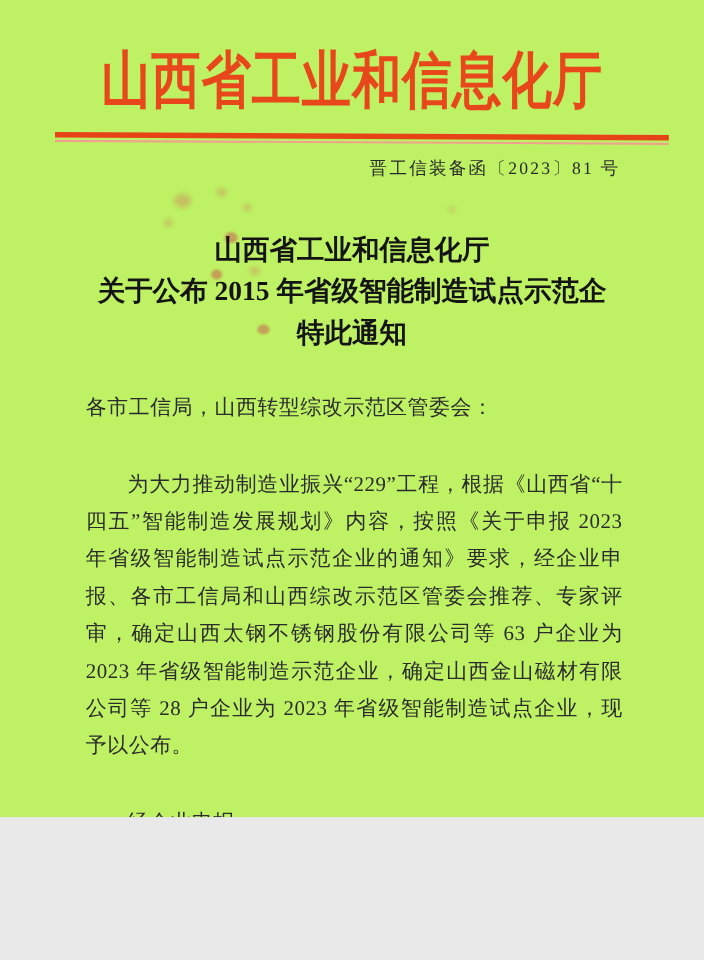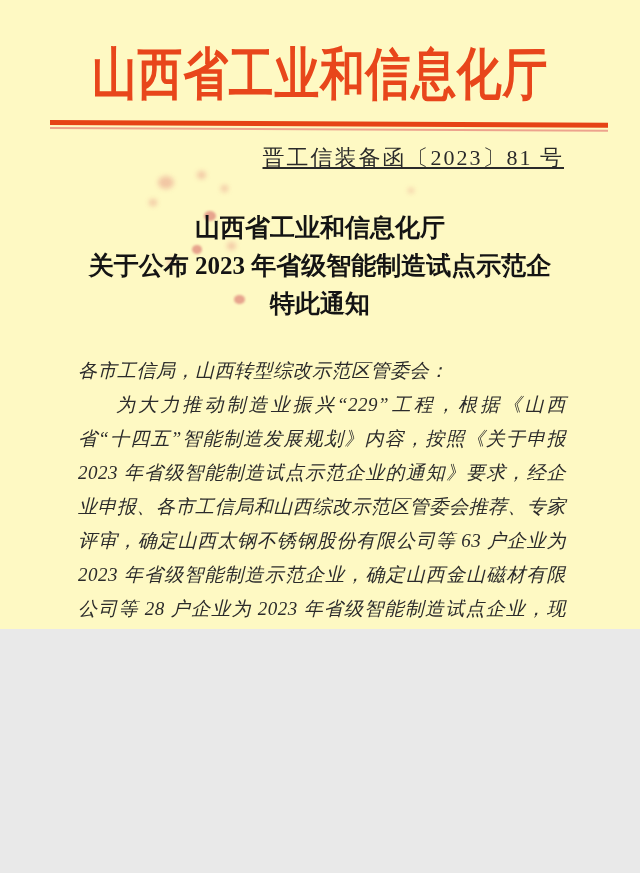--- a/index.html
+++ b/index.html
@@ -1,21 +1,21 @@
 <!DOCTYPE html>
 <html><head>
 <meta charset="utf-8">
 <style>
   html, body { margin: 0; padding: 0; background: #e9e9e9; }
   .page {
     position: relative;
     width: 640px;
-    height: 629px;
+    height: 743px;
     margin: 0 auto;
-    background: #fef9c3;
+    background: #bef264;
     overflow: hidden;
     font-family: "Liberation Serif", "DejaVu Serif", serif;
     color: #222222;
   }
 
   
   .agency-header {
     position: absolute;
     top: 44px;
     left: 0;
@@ -44,25 +44,24 @@
     transform: rotate(0.55deg); transform-origin: left center;
   }
   .rule-bottom .bar-thin  { height: 2px; background: #eda38d; margin-bottom: 2px; }
   .rule-bottom .bar-thick { height: 5px; background: #e64316; }
 
   
   .doc-number {
     position: absolute;
     top: 143px;
     right: 76px;
-    font-size: 22px;
+    font-size: 16px;
     letter-spacing: 2px;
     color: #2a2a2a;
     white-space: nowrap;
-    text-decoration: underline;
   }
 
   
   .doc-title {
     position: absolute;
     top: 209px;
     left: 40px;
     width: 560px;
     text-align: center;
     font-weight: bold;
@@ -77,22 +76,22 @@
     position: absolute;
     top: 354px;
     left: 78px;
     width: 488px;
     font-size: 19px;
     line-height: 34px;
     letter-spacing: 0.5px;
     text-align: justify;
     color: #2b2b2b;
   }
-  .body-text p { margin: 0; font-style: italic; }
-  .body-text p.para { text-indent: 2em; }
+  .body-text p { margin: 0; }
+  .body-text p.para { text-indent: 2em; margin-top: 36px; }
 
   
   .speck {
     position: absolute;
     border-radius: 50%;
     background: rgba(214, 82, 94, 0.30);
     filter: blur(2.5px);
   }
   .speck.sharp {
     background: rgba(205, 60, 75, 0.45);
@@ -121,21 +120,21 @@
     <span class="speck sharp" style="left:204px; top:211px; width:12px; height:10px;"></span>
     <span class="speck sharp" style="left:192px; top:245px; width:10px; height:9px;"></span>
     <span class="speck" style="left:227px; top:242px; width:9px; height:8px;"></span>
     <span class="speck sharp" style="left:234px; top:295px; width:11px; height:9px;"></span>
     <span class="speck" style="left:167px; top:258px; width:7px; height:7px;"></span>
     <span class="speck" style="left:408px; top:188px; width:6px; height:5px;"></span>
   </div>
 
   <div class="doc-title">
     <span class="tline">山西省工业和信息化厅</span>
-    <span class="tline">关于公布 2023 年省级智能制造试点示范企</span>
+    <span class="tline">关于公布 2015 年省级智能制造试点示范企</span>
     <span class="tline">特此通知</span>
   </div>
 
   <div class="body-text">
     <p class="salutation">各市工信局，山西转型综改示范区管委会：</p>
     <p class="para">为大力推动制造业振兴“229”工程，根据《山西省“十四五”智能制造发展规划》内容，按照《关于申报 2023 年省级智能制造试点示范企业的通知》要求，经企业申报、各市工信局和山西综改示范区管委会推荐、专家评审，确定山西太钢不锈钢股份有限公司等 63 户企业为 2023 年省级智能制造示范企业，确定山西金山磁材有限公司等 28 户企业为 2023 年省级智能制造试点企业，现予以公布。</p>
     <p class="para">经企业申报。</p>
   </div>
 
   <div class="rule rule-bottom">

